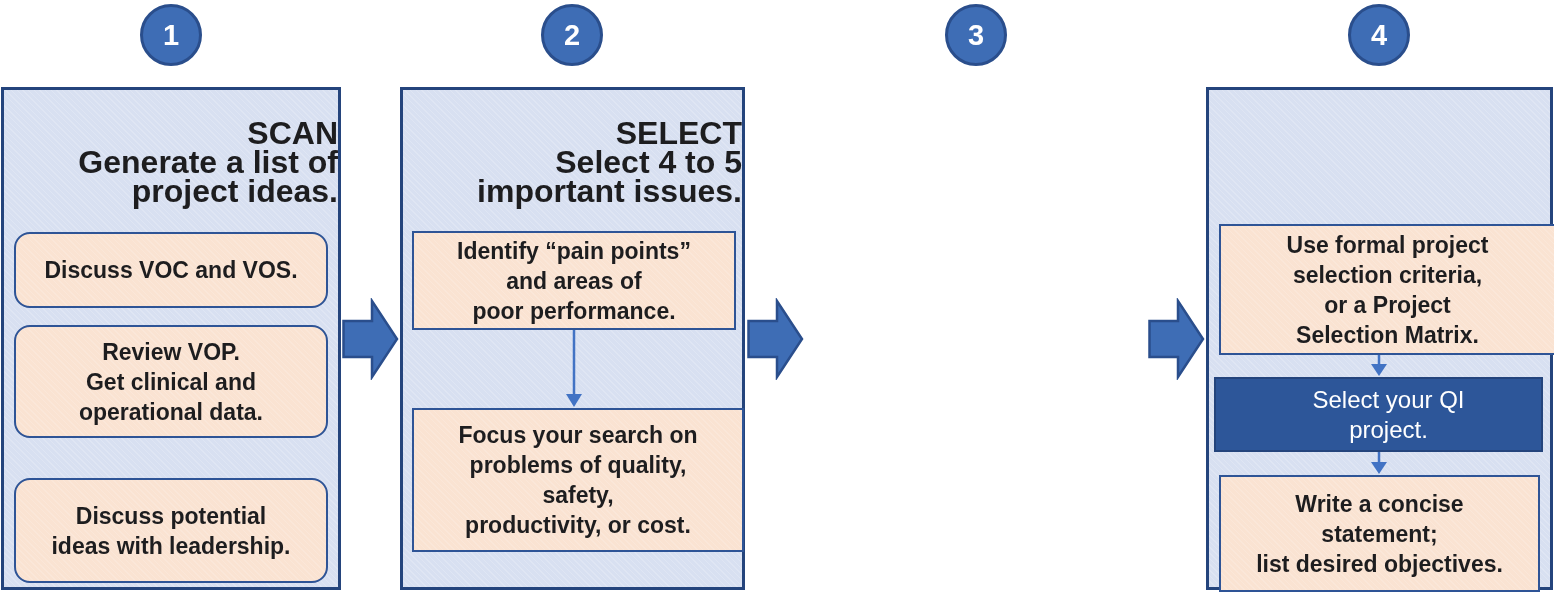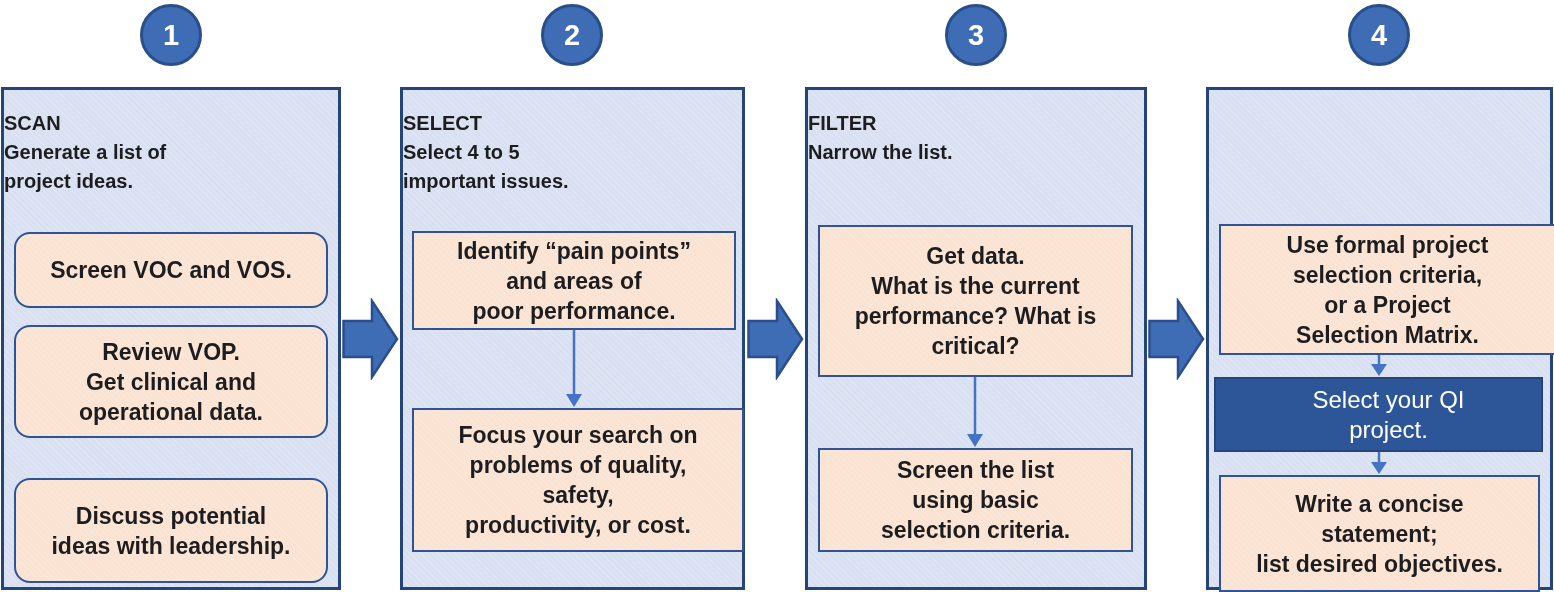--- a/index.html
+++ b/index.html
@@ -17,22 +17,22 @@
     display:flex;align-items:center;justify-content:center;
   }
   .panel{
     position:absolute;top:87px;height:503px;
     background:var(--panel-bg,#d8e0f1);
     background-image:repeating-linear-gradient(45deg,rgba(255,255,255,.18) 0 1px,transparent 1px 4px);
     border:3px solid var(--panel-border,#24447c);
     box-sizing:border-box;
   }
   .panel-title{
-    position:absolute;top:2px;left:0;right:0;text-align:left;
-    font-weight:bold;font-size:20px;line-height:29px;
+    position:absolute;top:2px;left:0;right:0;text-align:right;
+    font-weight:bold;font-size:32px;line-height:29px;
     white-space:pre-line;
   }
   .box{
     position:absolute;box-sizing:border-box;
     background:var(--box-fill,#fae3d2);
     background-image:repeating-linear-gradient(45deg,rgba(255,255,255,.15) 0 1px,transparent 1px 4px);
     border:2.5px solid var(--box-border,#2e5496);
     display:flex;align-items:center;justify-content:center;
     text-align:center;font-weight:bold;font-size:23px;line-height:30px;
     white-space:pre-line;
@@ -69,21 +69,21 @@
       <span>3</span>
     </div>
   <div class="step-circle" style="left:1348px">
       <span>4</span>
     </div>
 
   <section class="panel" style="left:1px;width:340px">
     <h2 class="panel-title">SCAN
 Generate a list of
 project ideas.</h2>
-    <div class="box rounded" style="left:10px;top:142px;width:314px;height:76px">Screen VOC and VOS.</div>
+    <div class="box rounded" style="left:10px;top:142px;width:314px;height:76px">Discuss VOC and VOS.</div>
     <div class="box rounded" style="left:10px;top:235px;width:314px;height:113px">Review VOP.
 Get clinical and
 operational data.</div>
     <div class="box rounded" style="left:10px;top:388px;width:314px;height:105px">Discuss potential
 ideas with leadership.</div>
   </section>
 
   <section class="panel" style="left:400px;width:345px">
     <h2 class="panel-title">SELECT
 Select 4 to 5
@@ -94,35 +94,20 @@
     <svg class="down-arrow" style="left:162px;top:240px" width="18" height="78" viewBox="0 0 18 78">
       <line x1="9" y1="0" x2="9" y2="65"></line>
         <polygon points="1,64 17,64 9,77"></polygon>
     </svg>
     <div class="box" style="left:9px;top:318px;width:332px;height:144px">Focus your search on
 problems of quality,
 safety,
 productivity, or cost.</div>
   </section>
 
-  <section class="panel" style="left:805px;width:342px">
-    <h2 class="panel-title">FILTER
-Narrow the list.</h2>
-    <div class="box" style="left:10px;top:135px;width:315px;height:152px">Get data.
-What is the current
-performance? What is
-critical?</div>
-    <svg class="down-arrow" style="left:158px;top:287px" width="18" height="71" viewBox="0 0 18 71">
-      <line x1="9" y1="0" x2="9" y2="58"></line>
-        <polygon points="1,57 17,57 9,70"></polygon>
-    </svg>
-    <div class="box" style="left:10px;top:358px;width:315px;height:104px">Screen the list
-using basic
-selection criteria.</div>
-  </section>
 
   <section class="panel" style="left:1206px;width:347px">
     <div class="box" style="left:10px;top:134px;width:337px;height:131px">Use formal project
 selection criteria,
 or a Project
 Selection Matrix.</div>
     <svg class="down-arrow" style="left:161px;top:265px" width="18" height="22" viewBox="0 0 18 22">
       <line x1="9" y1="0" x2="9" y2="10"></line>
         <polygon points="1,9 17,9 9,21"></polygon>
     </svg>

